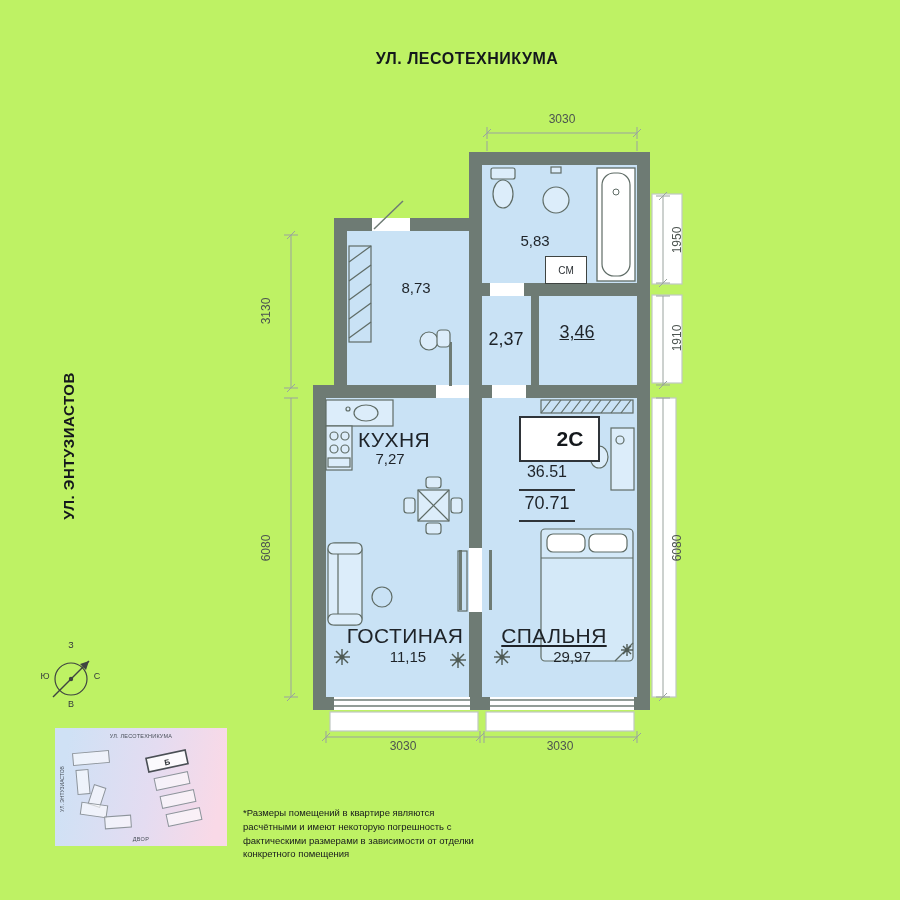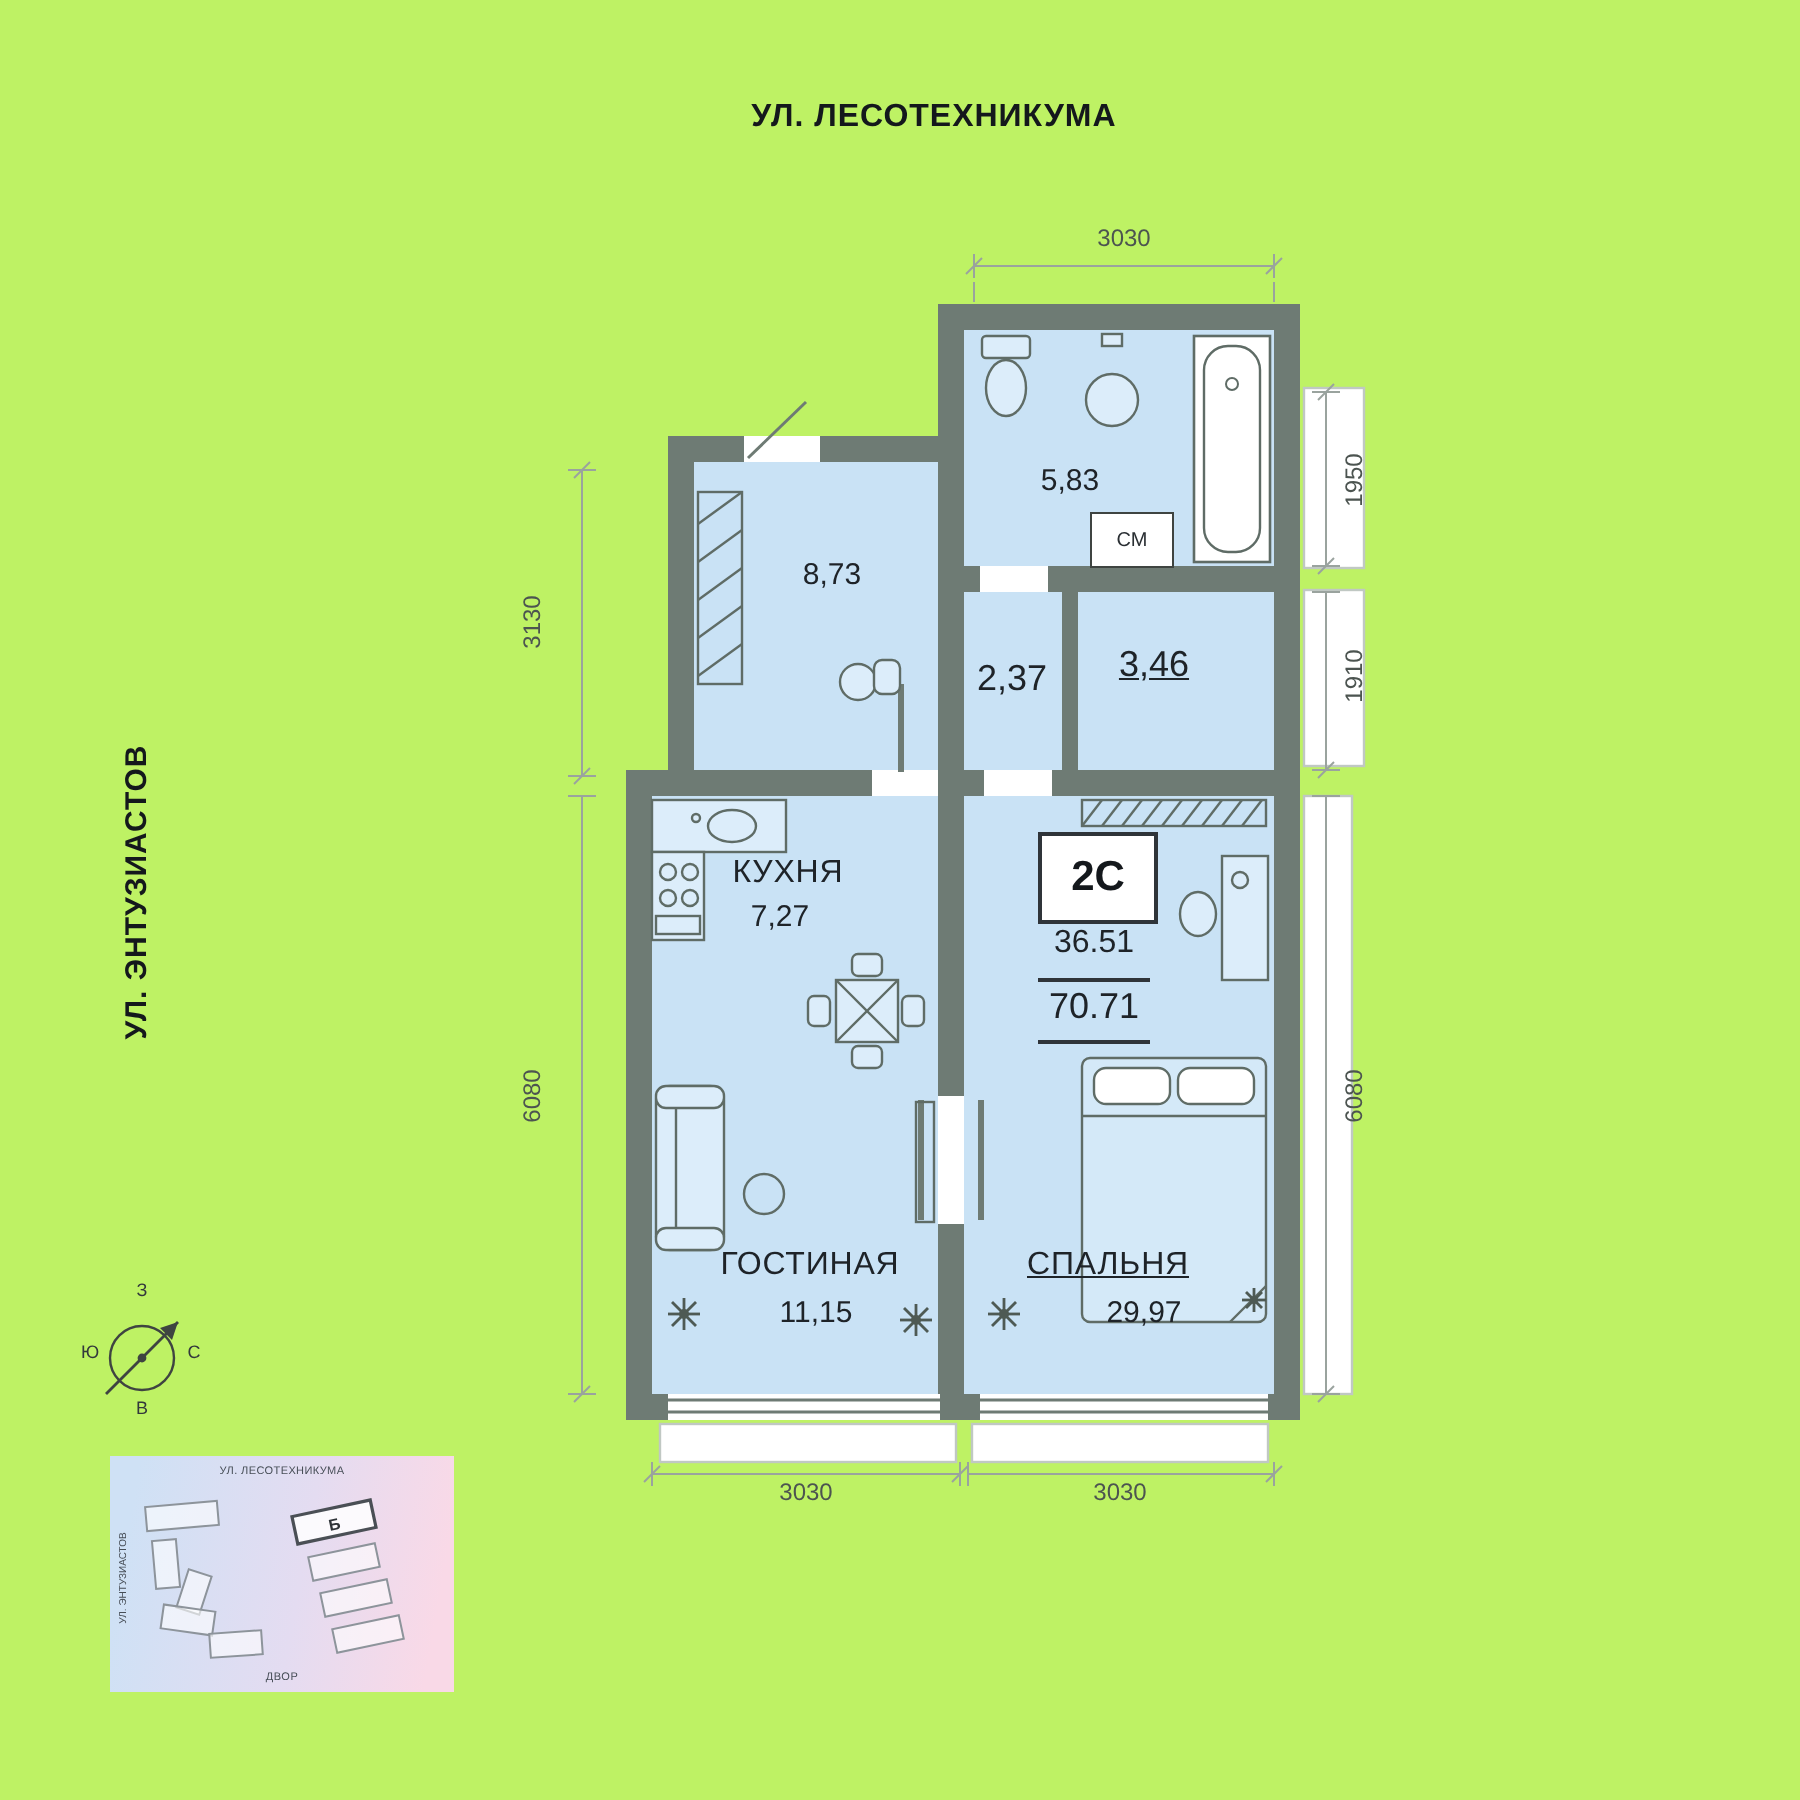--- a/index.html
+++ b/index.html
@@ -19,31 +19,31 @@
   g.plant line{stroke:#4e5a54;stroke-width:1.4;}
   .mm-b{font-family:"Liberation Sans",sans-serif;font-weight:bold;font-size:8px;
         fill:#2f3338;text-anchor:middle;}
 
   
   .lbl{position:absolute;color:#1e2328;white-space:nowrap;}
   .center{text-align:center;}
   .title-top{font-size:16px;font-weight:bold;letter-spacing:.5px;color:#14181c;}
   .title-left{font-size:15px;font-weight:bold;letter-spacing:.5px;color:#14181c;
               transform:rotate(-90deg);}
-  .room-name{font-size:16px;letter-spacing:.4px;}
+  .room-name{font-size:21px;letter-spacing:.4px;}
   .room-area{font-size:15px;}
   .room-area-sm{font-size:18px;}
   .dim-lbl{font-size:12px;color:#4c5450;}
   .vert{transform:rotate(-90deg);}
   .sm-box{position:absolute;left:545px;top:256px;width:40px;height:26px;background:#fff;
           border:1.5px solid #3f4441;display:flex;align-items:center;justify-content:center;
           font-size:10px;color:#2a2f33;}
   .badge{position:absolute;left:519px;top:416px;width:56px;height:42px;background:#fff;
          border:2px solid #2f3439;display:flex;align-items:center;justify-content:center;
-         font-size:21px;font-weight:bold;color:#14181c;}
+         font-size:21px;font-weight:bold;color:#14181c;padding-left:21px;}
   .area-line{position:absolute;width:56px;height:2px;background:#2f3439;left:519px;}
   .area1{font-size:16px;}
   .area2{font-size:18px;}
   .compass-lbl{font-size:9px;color:#33383c;}
   .footnote{position:absolute;left:243px;top:806px;width:232px;font-size:9.5px;
             line-height:1.45;color:#15181b;white-space:normal;}
   .minimap{position:absolute;left:55px;top:728px;width:172px;height:118px;
            background:linear-gradient(100deg,#cfe1f5 8%,#e4dcf1 55%,#f9d9e7 92%);}
   .mm-street-top{position:absolute;left:0;right:0;top:5px;text-align:center;
                  font-size:5.5px;letter-spacing:.2px;color:#474e57;}
@@ -329,14 +329,15 @@
         <rect x="112" y="83" width="34" height="12" transform="rotate(-12 129 89)"></rect>
       </g>
       <rect x="92" y="26" width="40" height="14" transform="rotate(-12 112 33)" fill="rgba(255,255,255,0.85)" stroke="#4a4f55" stroke-width="1.6"></rect>
       <text x="112" y="37" transform="rotate(-12 112 33)" class="mm-b">Б</text>
     </svg>
     <div class="mm-street-top">УЛ. ЛЕСОТЕХНИКУМА</div>
     <div class="mm-street-left">УЛ. ЭНТУЗИАСТОВ</div>
     <div class="mm-yard">ДВОР</div>
   </div>
 
+  <div class="footnote">*Размеры помещений в квартире являются расчётными и имеют некоторую погрешность с фактическими размерами в зависимости от отделки конкретного помещения</div>
 
 </div>
 
 </body></html>

